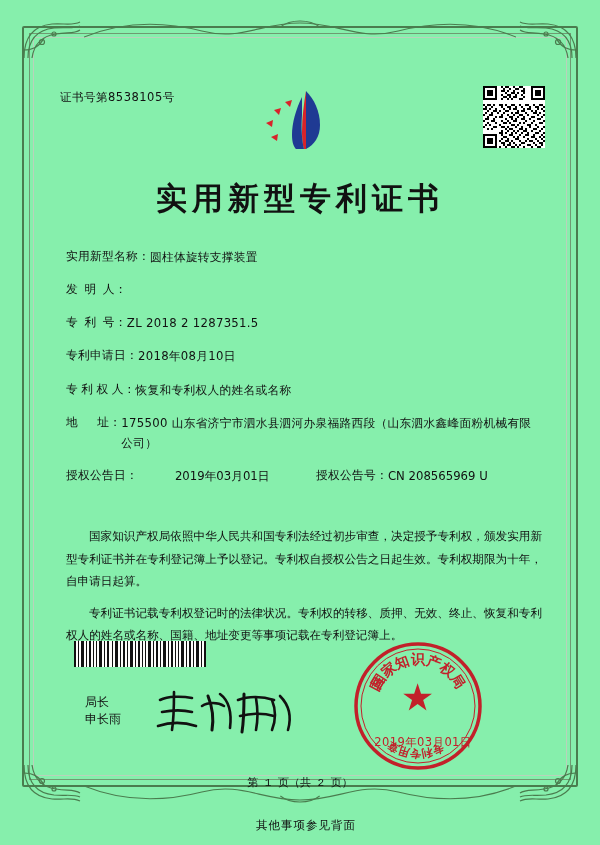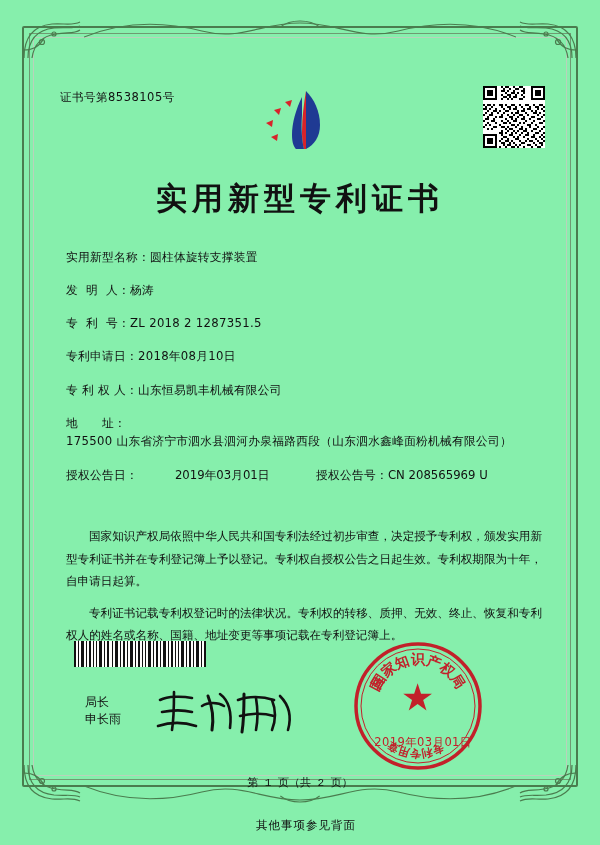--- a/index.html
+++ b/index.html
@@ -131,26 +131,27 @@
   .row {
     display: flex;
     align-items: flex-start;
     margin-bottom: 15px;
     line-height: 1.55;
   }
   .row .lbl {
     flex: 0 0 auto;
     white-space: pre;
     letter-spacing: 0.3px;
+    font-family: Liberation Serif, serif;
   }
   .row .val {
     flex: 1 1 auto;
     letter-spacing: 0.3px;
   }
-  .row.addr { margin-bottom: 14px; flex-direction: column; }
+  .row.addr { margin-bottom: 14px; }
   .row.addr .val { line-height: 1.7; }
 
   .row.dual { margin-bottom: 12px; }
   .dual-left { display: flex; flex: 0 0 250px; gap: 37px; }
   .dual-right { display: flex; flex: 1 1 auto; }
 
   
   .paras {
     position: absolute;
     left: 66px;
@@ -540,33 +541,32 @@
 
   <div class="title">实用新型专利证书</div>
 
   <div class="fields">
     <div class="row">
       <span class="lbl">实用新型名称：</span>
       <span class="val">圆柱体旋转支撑装置</span>
     </div>
     <div class="row">
       <span class="lbl">发  明  人：</span>
-      <span class="val">杨涛</span>
     </div>
     <div class="row">
       <span class="lbl">专  利  号：</span>
       <span class="val">ZL 2018 2 1287351.5</span>
     </div>
     <div class="row">
       <span class="lbl">专利申请日：</span>
       <span class="val">2018年08月10日</span>
     </div>
     <div class="row">
       <span class="lbl">专 利 权 人：</span>
-      <span class="val">山东恒易凯丰机械有限公司</span>
+      <span class="val">恢复和专利权人的姓名或名称</span>
     </div>
     <div class="row addr">
       <span class="lbl">地      址：</span>
       <span class="val">175500  山东省济宁市泗水县泗河办泉福路西段（山东泗水鑫峰面粉机械有限公司）</span>
     </div>
     <div class="row dual">
       <span class="dual-left">
         <span class="lbl">授权公告日：</span>
         <span>2019年03月01日</span>
       </span>

